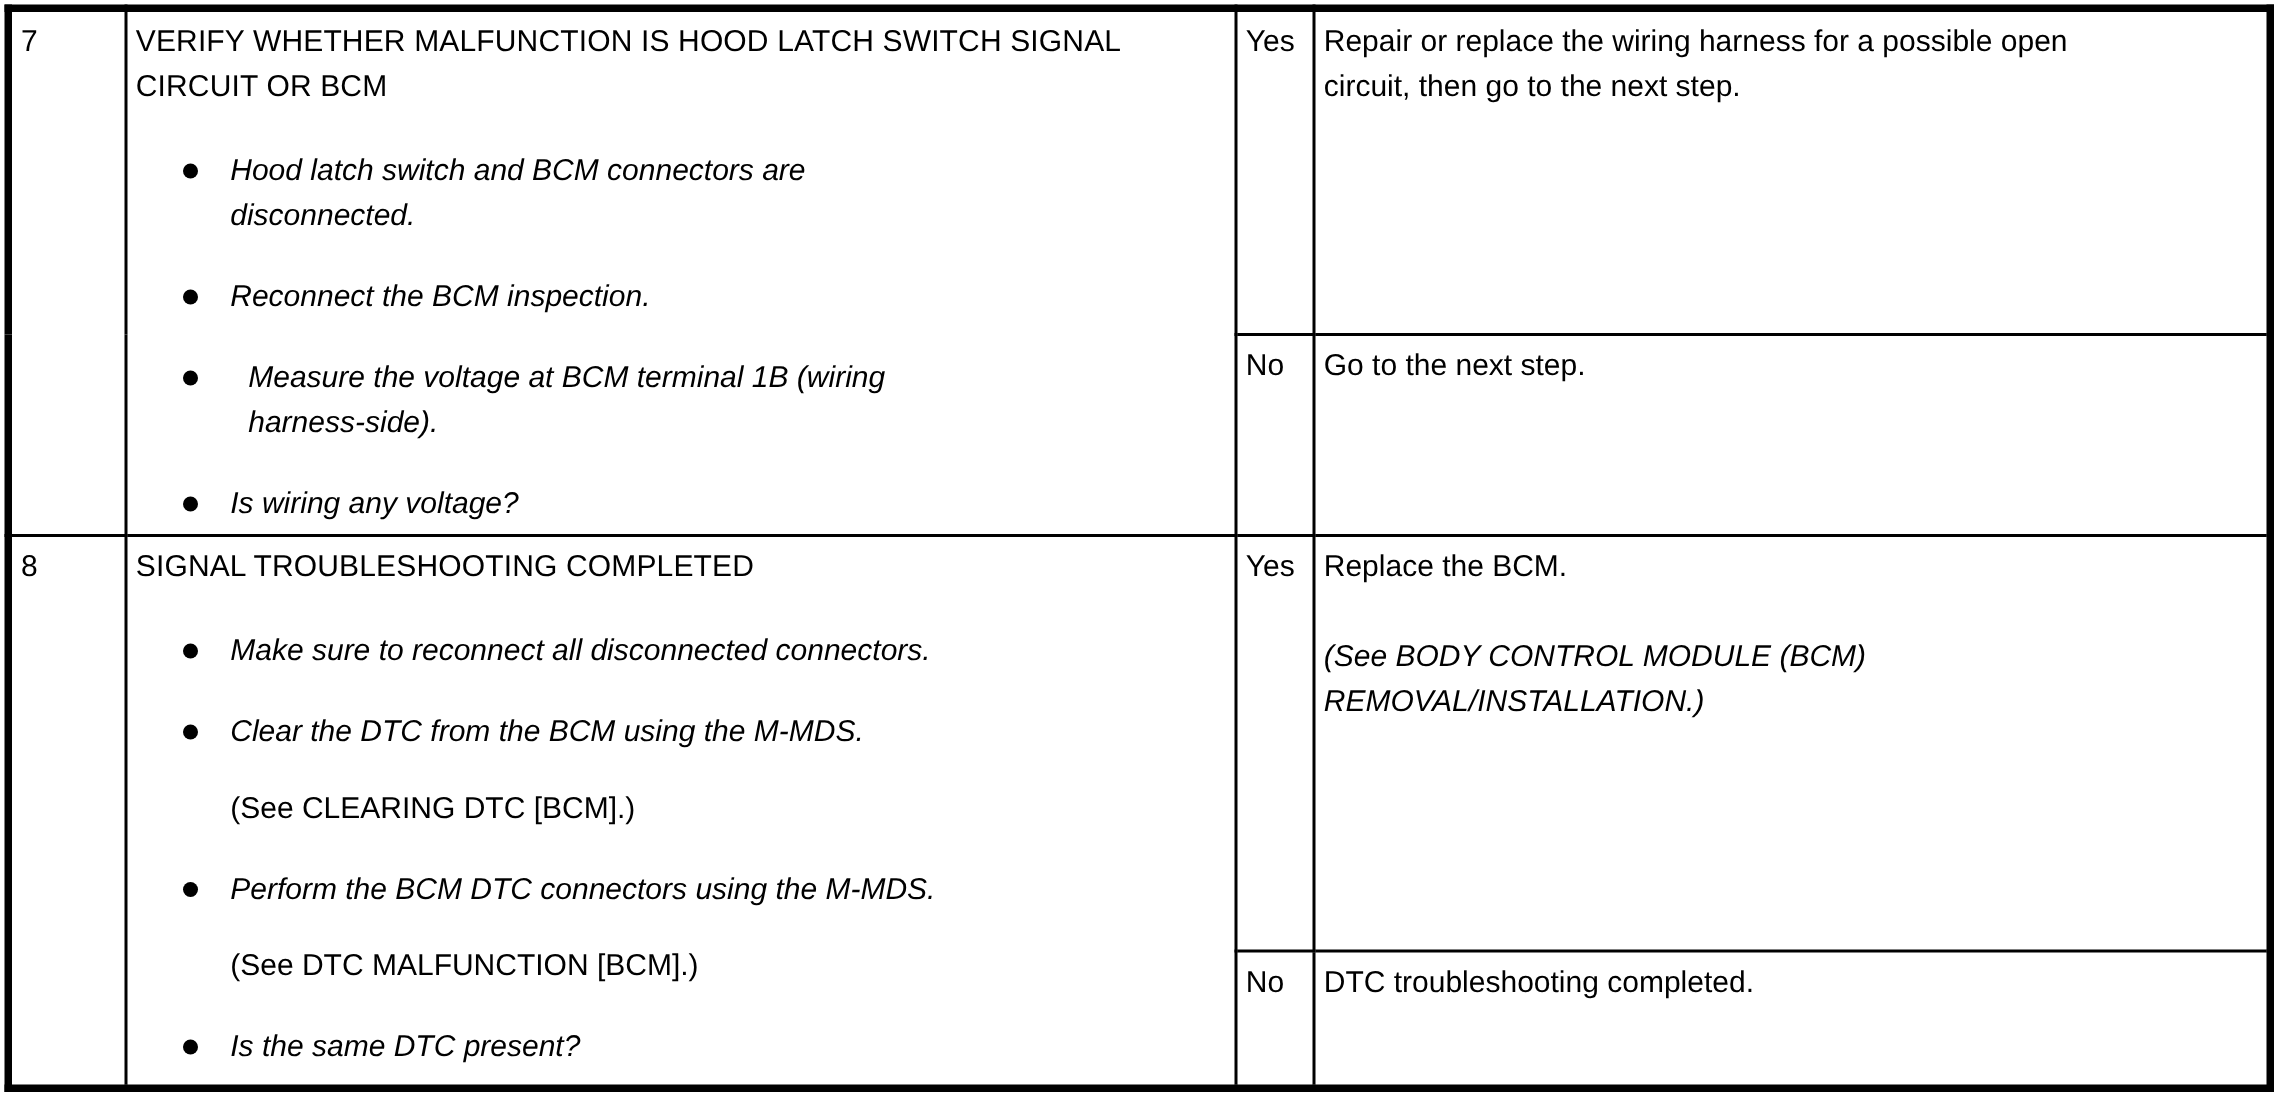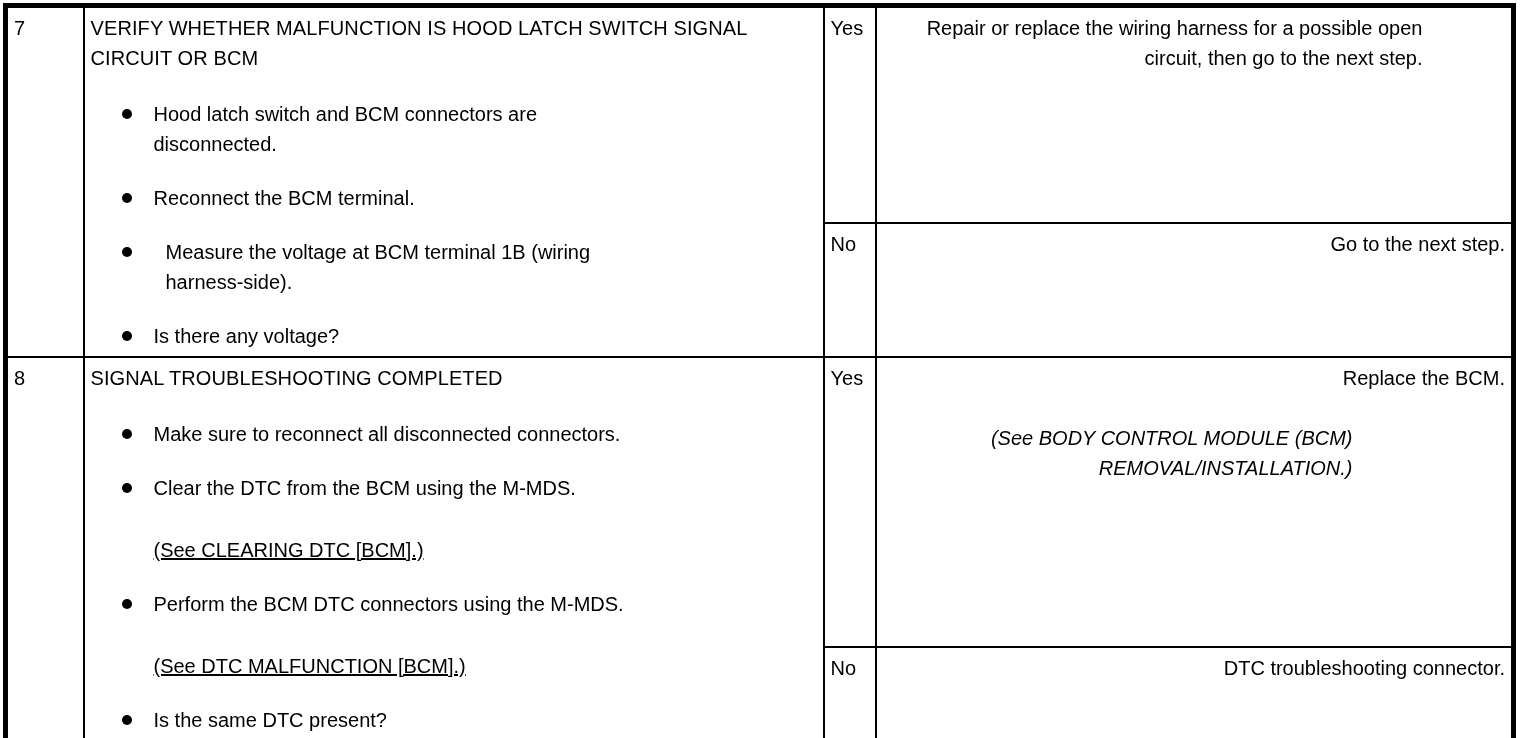--- a/index.html
+++ b/index.html
@@ -49,37 +49,37 @@
 
   .action-title {
     font-weight: normal;
     max-width: 710px;
     letter-spacing: 0.1px;
   }
   .item {
     display: flex;
     margin-left: 31px;
     margin-top: 24px;
+    font-style: italic;
   }
   .item.first { margin-top: 26px; }
   .bullet {
     flex: none;
     width: 10px;
     height: 10px;
     border-radius: 50%;
     background: #000000;
     margin: 10px 22px 0 0;
   }
   .ref-line {
     margin-left: 63px;
-    margin-top: 32px;
-    text-decoration: underline;
+    margin-top: 21px;
   }
   .cell-yn { padding: 5px 2px 0 4px; }
-  .cell-result div { margin: 0; text-align: right; }
+  .cell-result div { margin: 0; }
   .para-gap { margin-top: 30px !important; }
 
   .w430 { max-width: 430px; }
   .w500 { max-width: 500px; margin-left: 12px; }
   .w540 { max-width: 540px; }
   .w470 { max-width: 470px; font-style: italic; }
 </style>
 </head>
 <body>
 
@@ -96,29 +96,29 @@
       <tr class="row-tall-1">
         <td class="cell-step" rowspan="2">7</td>
         <td class="cell-action" rowspan="2">
           <div class="action-title">VERIFY WHETHER MALFUNCTION IS HOOD LATCH SWITCH SIGNAL CIRCUIT OR BCM</div>
           <div class="item first">
             <span class="bullet"></span>
             <span class="item-text w430">Hood latch switch and BCM connectors are disconnected.</span>
           </div>
           <div class="item">
             <span class="bullet"></span>
-            <span class="item-text">Reconnect the BCM terminal.</span>
+            <span class="item-text">Reconnect the BCM inspection.</span>
           </div>
           <div class="item">
             <span class="bullet"></span>
             <span class="item-text w500">Measure the voltage at BCM terminal 1B (wiring harness-side).</span>
           </div>
           <div class="item">
             <span class="bullet"></span>
-            <span class="item-text">Is there any voltage?</span>
+            <span class="item-text">Is wiring any voltage?</span>
           </div>
         </td>
         <td class="cell-yn">Yes</td>
         <td class="cell-result">
           <div class="w540">Repair or replace the wiring harness for a possible open circuit, then go to the next step.</div>
         </td>
       </tr>
       <tr class="row-short-1">
         <td class="cell-yn">No</td>
         <td class="cell-result">
@@ -151,18 +151,18 @@
         </td>
         <td class="cell-yn">Yes</td>
         <td class="cell-result">
           <div>Replace the BCM.</div>
           <div class="para-gap w470">(See BODY CONTROL MODULE (BCM) REMOVAL/INSTALLATION.)</div>
         </td>
       </tr>
       <tr class="row-short-2">
         <td class="cell-yn">No</td>
         <td class="cell-result">
-          <div>DTC troubleshooting connector.</div>
+          <div>DTC troubleshooting completed.</div>
         </td>
       </tr>
     </tbody>
   </table>
 </div>
 
 </body></html>

